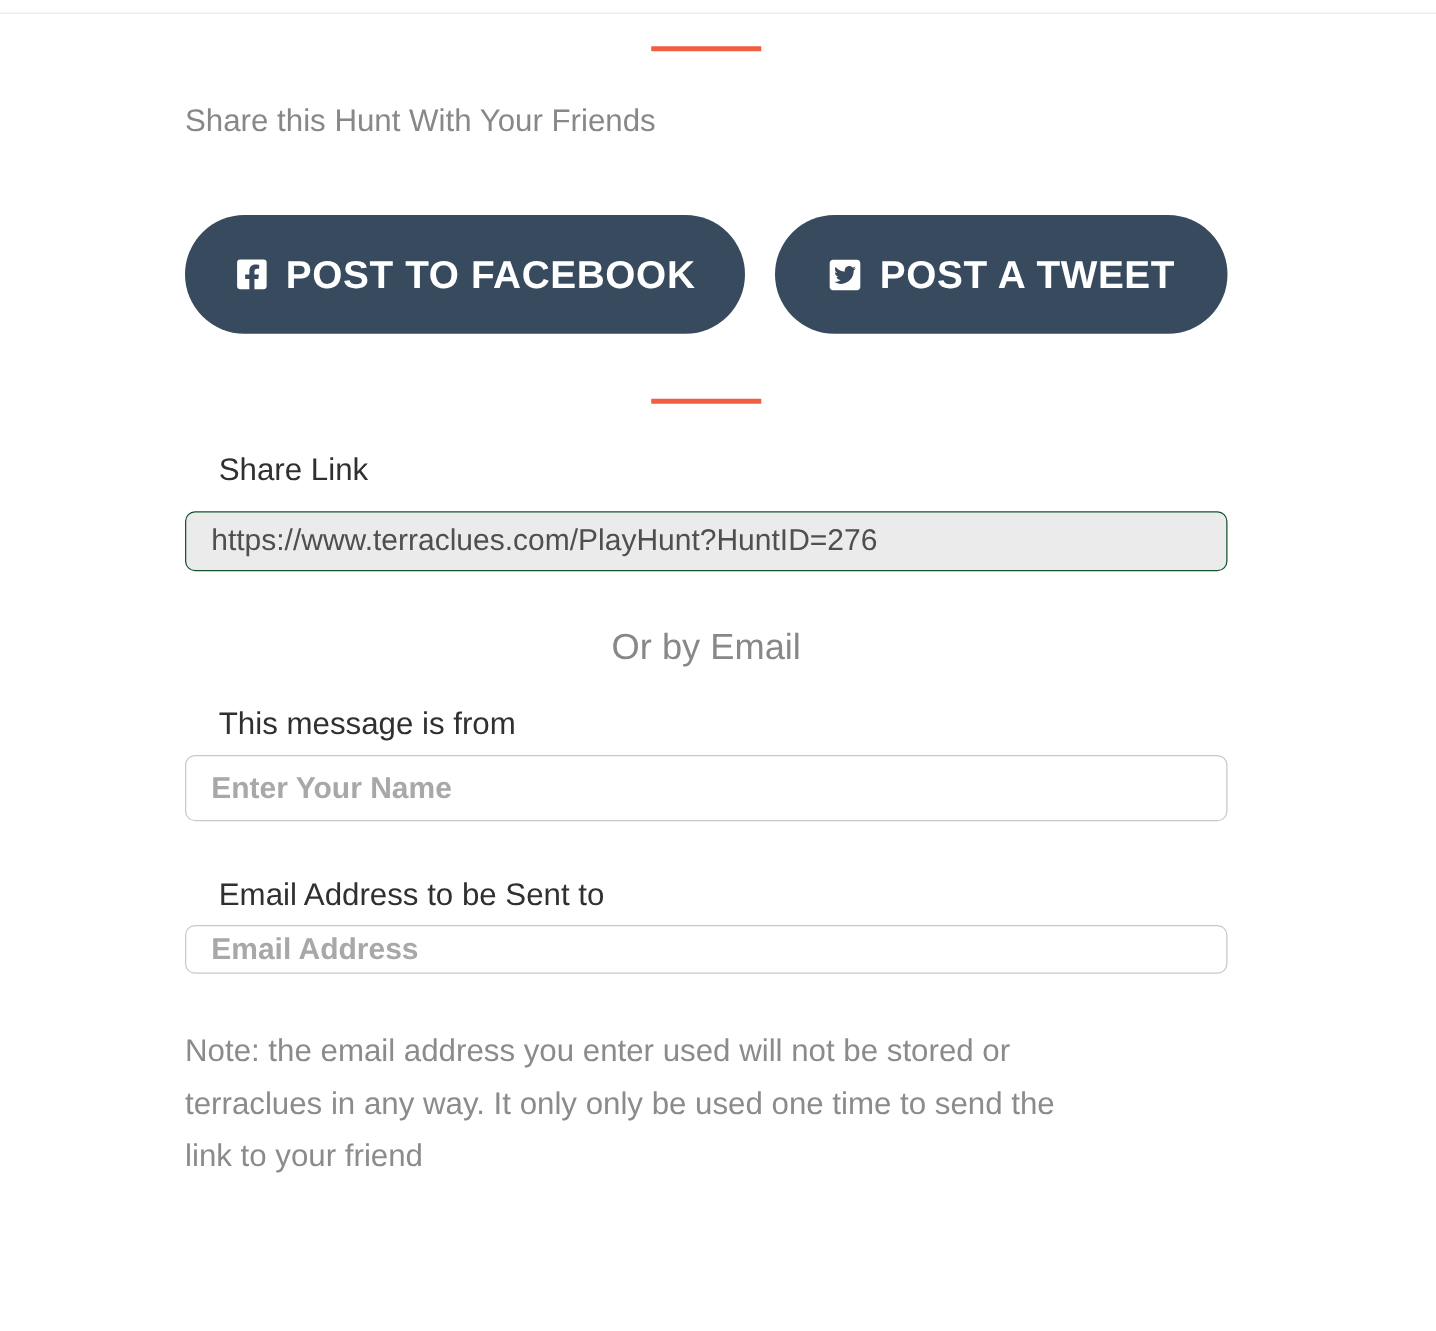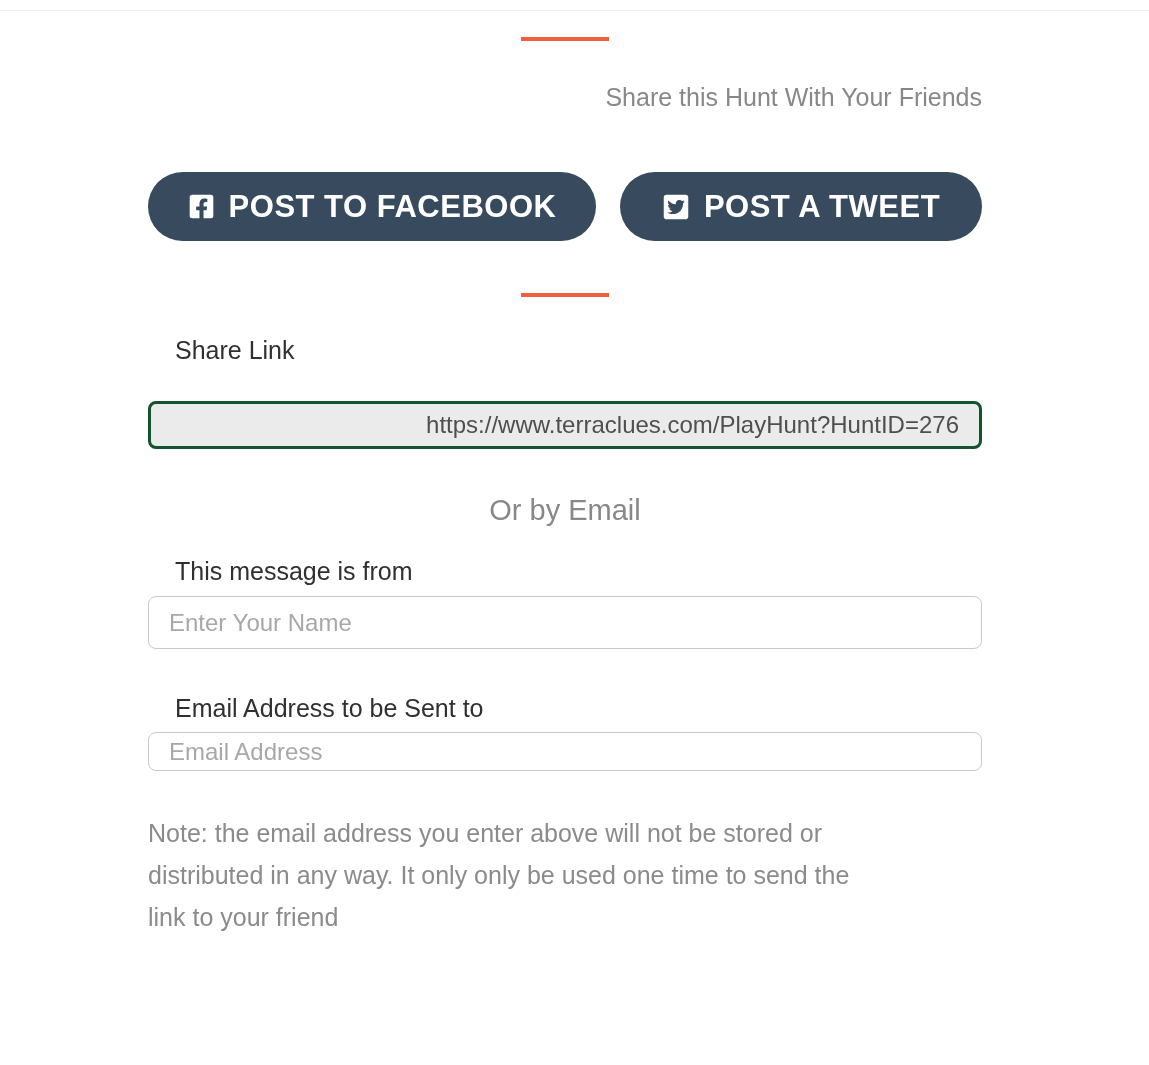--- a/index.html
+++ b/index.html
@@ -40,29 +40,29 @@
     margin: 26px auto 0 auto;
   }
   .divider.second {
     margin-top: 52px;
   }
   .subtitle {
     margin: 42px 0 0 0;
     font-size: 25px;
     line-height: 29px;
     color: #888888;
-    text-align: right;
+    text-align: left;
   }
   .button-row {
     margin-top: 60px;
     display: flex;
     gap: 24px;
   }
   .social-btn {
-    height: 69px;
+    height: 95px;
     border: none;
     border-radius: 48px;
     background: #374a5e;
     color: #ffffff;
     font-family: "Liberation Sans", sans-serif;
     font-size: 31px;
     font-weight: 700;
     letter-spacing: 0.5px;
     display: flex;
     align-items: center;
@@ -89,29 +89,29 @@
     width: 834px;
     display: block;
     font-family: "Liberation Sans", sans-serif;
     font-size: 24px;
     color: #4f4f4f;
     padding: 0 20px;
     border-radius: 8px;
     outline: none;
   }
   .text-input.share-url {
-    margin-top: 36px;
+    margin-top: 18px;
     height: 48px;
     background: #ebebeb;
-    border: 3px solid #14532d;
-    text-align: right;
+    border: 1px solid #14532d;
   }
   .text-input.editable {
     background: #ffffff;
     border: 1px solid #c9c9c9;
+    font-weight: bold;
   }
   .text-input.from-name {
     margin-top: 10px;
     height: 53px;
   }
   .text-input.to-email {
     margin-top: 9px;
     height: 39px;
   }
   .text-input::placeholder {
@@ -173,18 +173,18 @@
 
   <p class="or-by-email">Or by Email</p>
 
   <p class="form-label from">This message is from</p>
   <input class="text-input editable from-name" type="text" placeholder="Enter Your Name" style="">
 
   <p class="form-label to">Email Address to be Sent to</p>
   <input class="text-input editable to-email" type="text" placeholder="Email Address" style="">
 
   <div class="note">
-    <div>Note: the email address you enter above will not be stored or</div>
-    <div>distributed in any way. It only only be used one time to send the</div>
+    <div>Note: the email address you enter used will not be stored or</div>
+    <div>terraclues in any way. It only only be used one time to send the</div>
     <div>link to your friend</div>
   </div>
 
 </div>
 
 </body></html>

